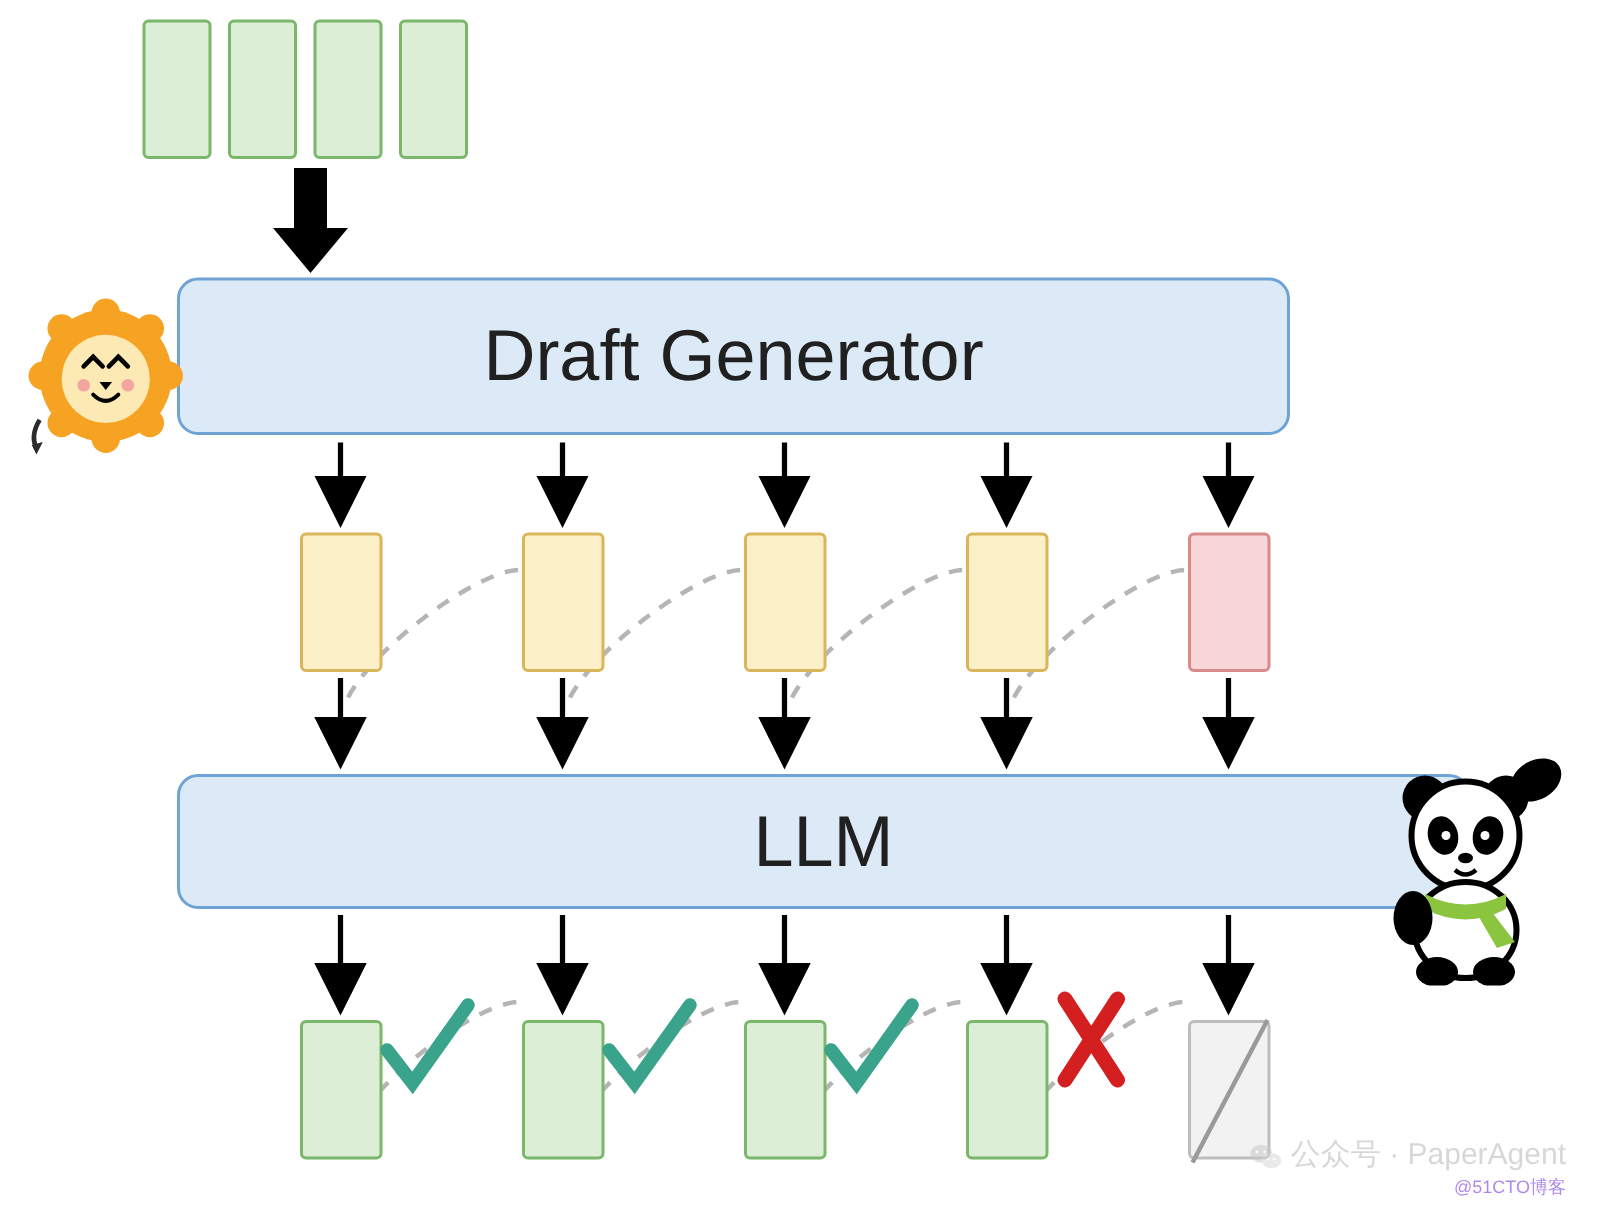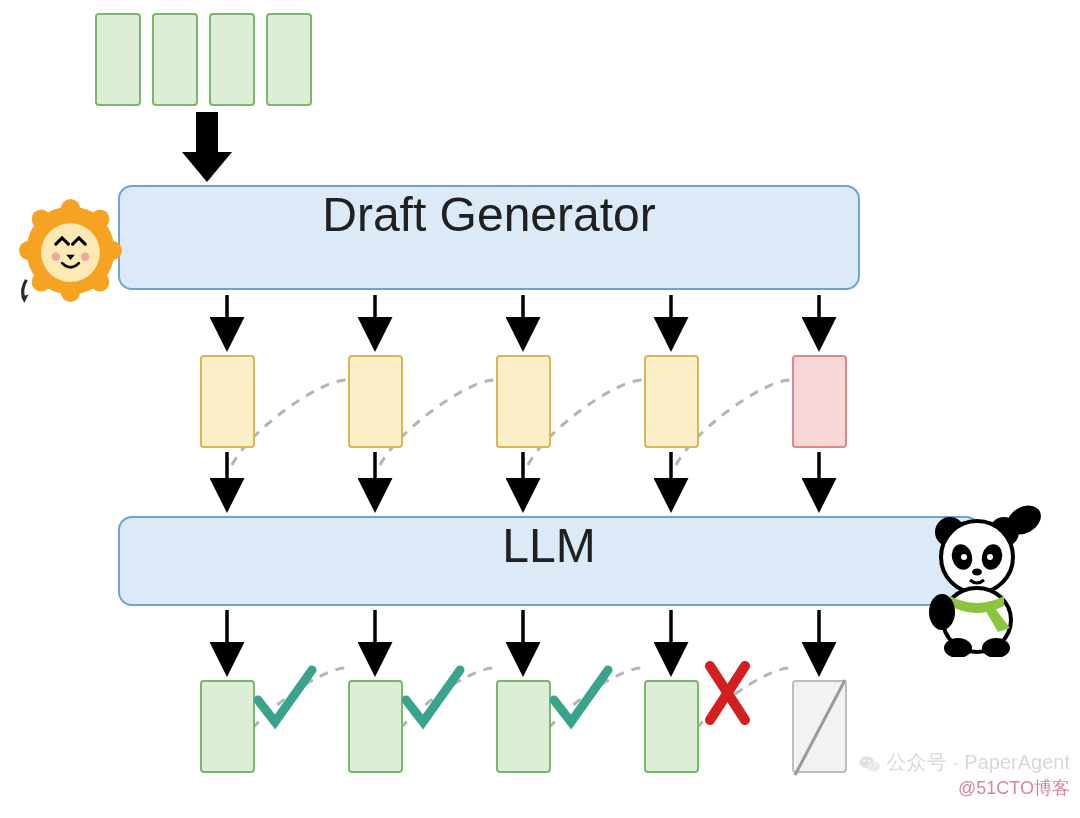--- a/index.html
+++ b/index.html
@@ -18,32 +18,33 @@
   }
   .big-box {
     position: absolute;
     background: #dbeaf6;
     border: 2.5px solid #6fa3d4;
     border-radius: 14px;
     text-align: center;
     font-size: 48px;
     color: #202020;
     display: flex;
+    align-items: center;
     justify-content: center;
   }
   .watermark {
     position: absolute;
-    right: 10px;
+    right: 36px;
     bottom: 18px;
     text-align: right;
     color: #b8b8b8;
     font-size: 20px;
     opacity: 0.55;
   }
-  .watermark .sub { font-size: 18px; color: #be185d; }
+  .watermark .sub { font-size: 12px; color: #6d28d9; }
   svg.layer {
     position: absolute;
     left: 0; top: 0;
     width: 1080px; height: 818px;
     pointer-events: none;
   }
   .lion {
     position: absolute;
     left: 18px;
     top: 198px;

